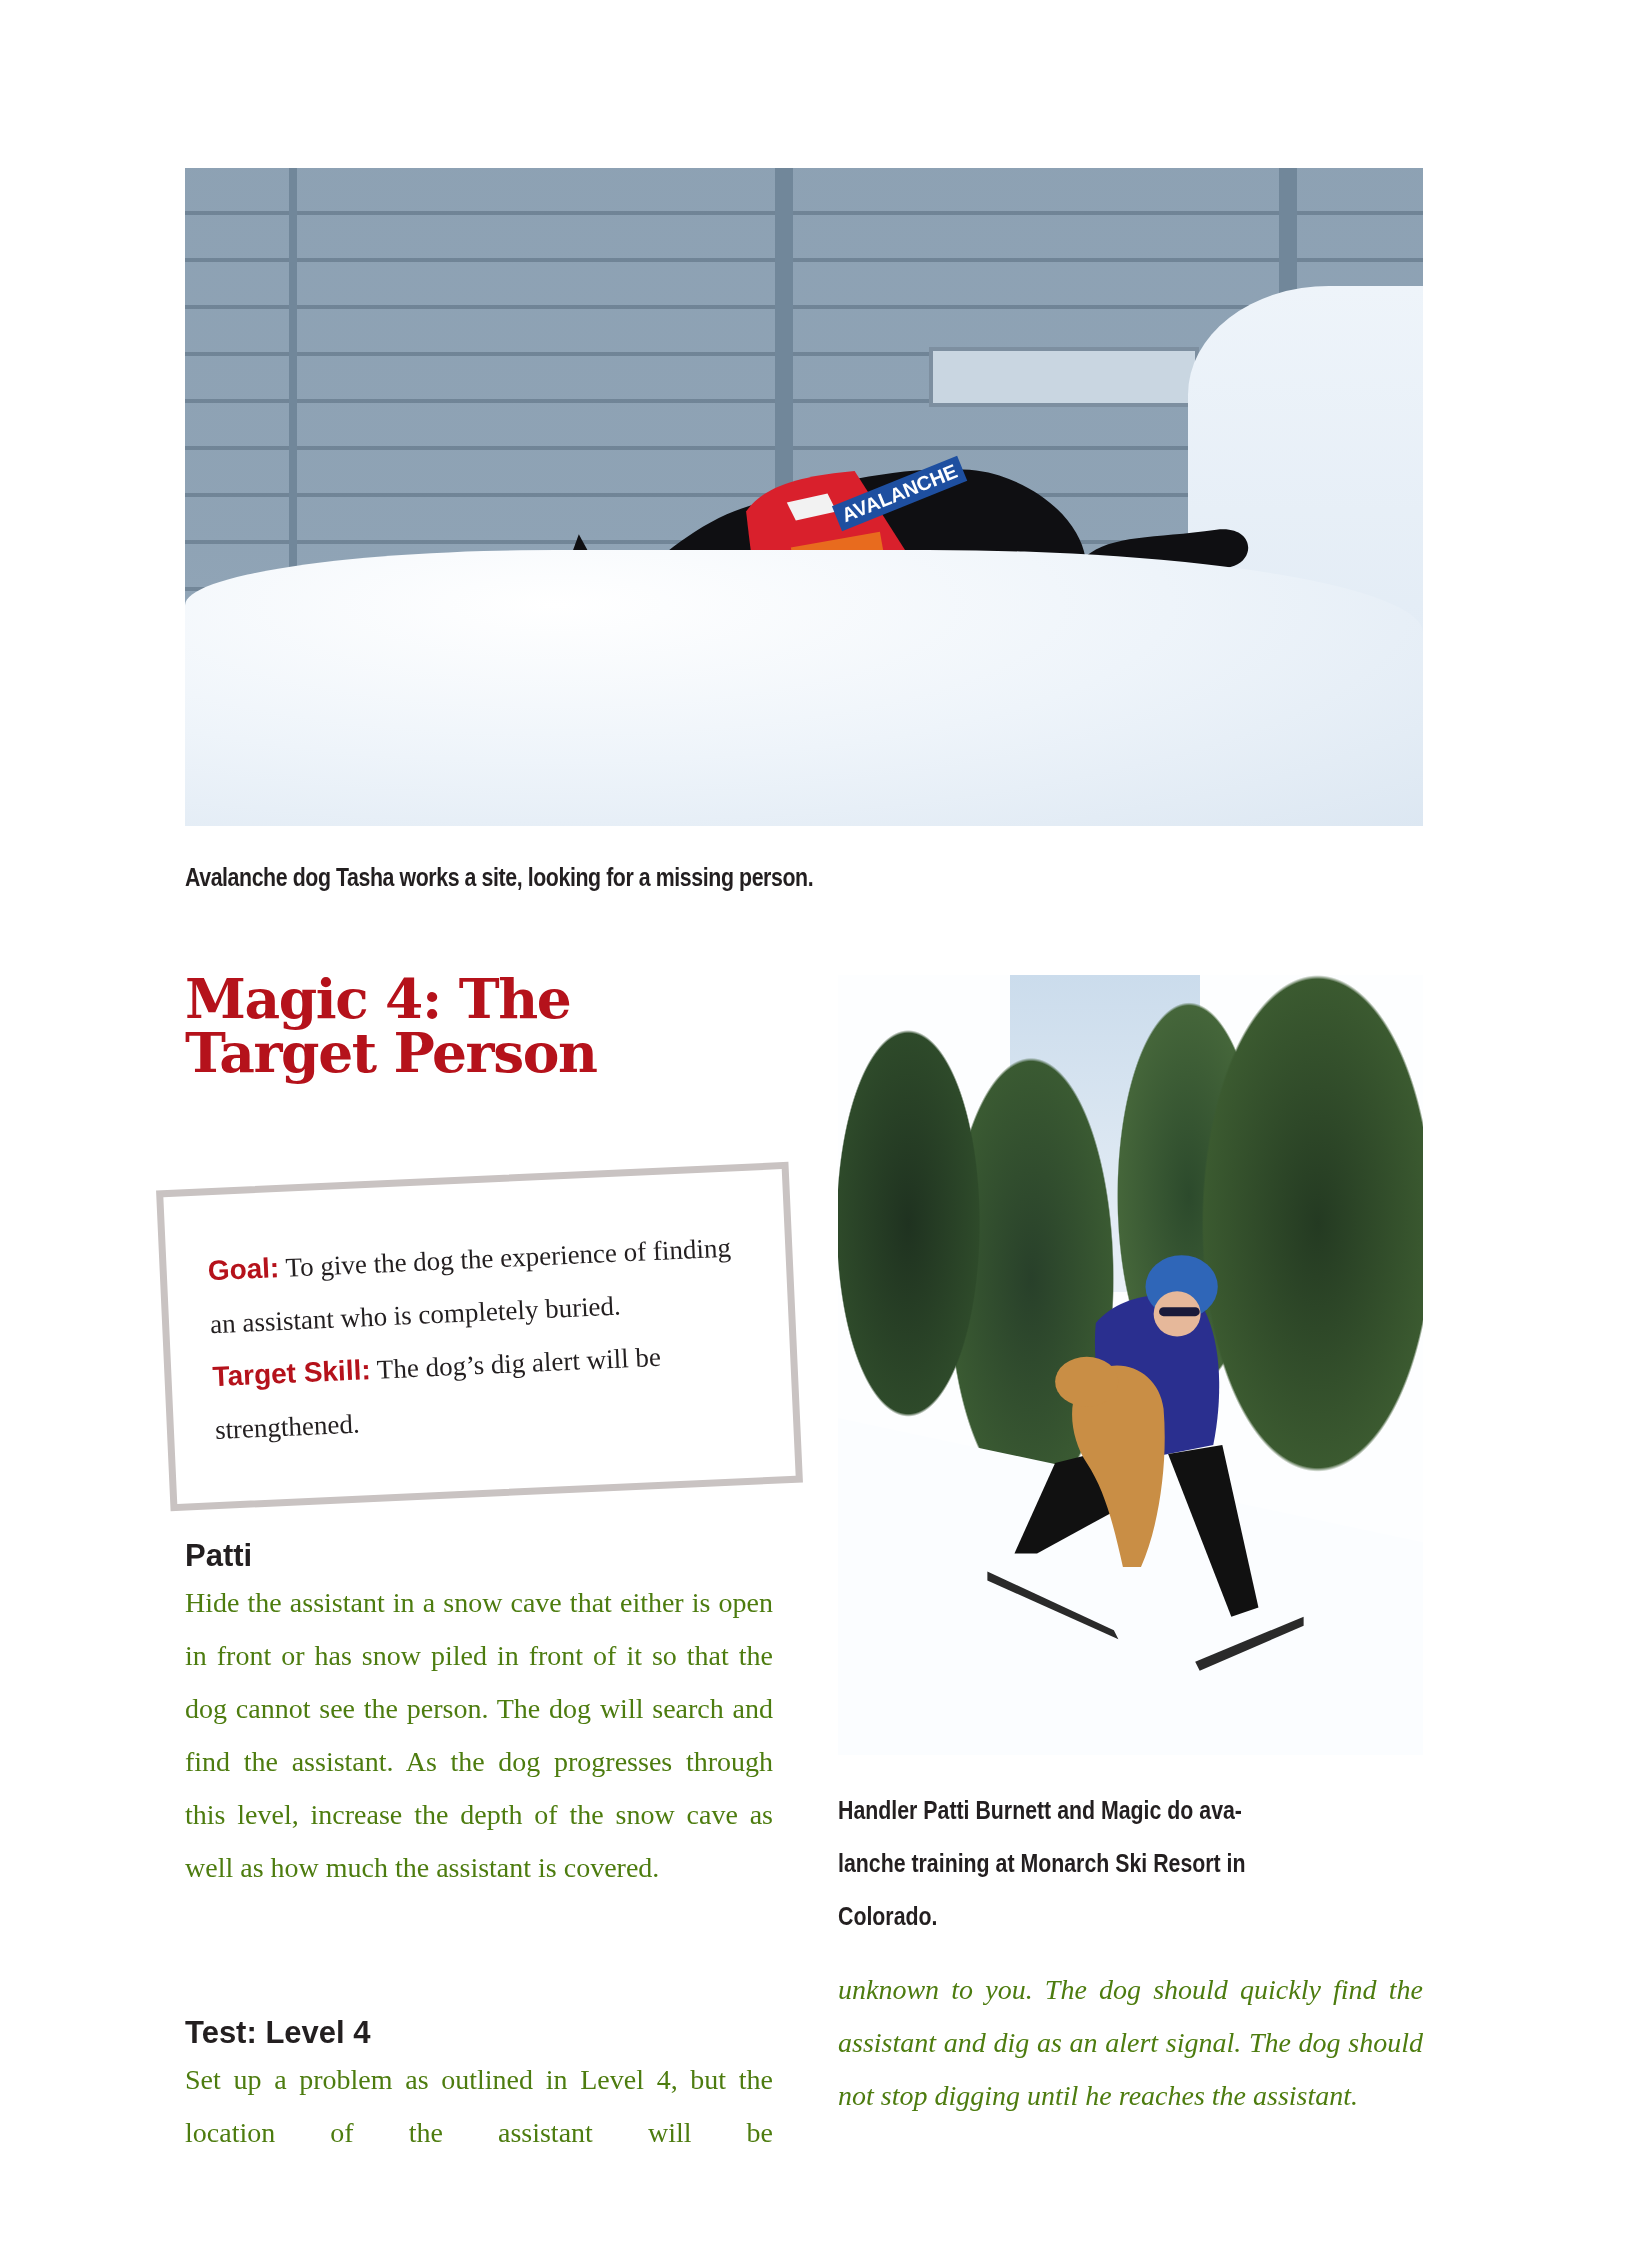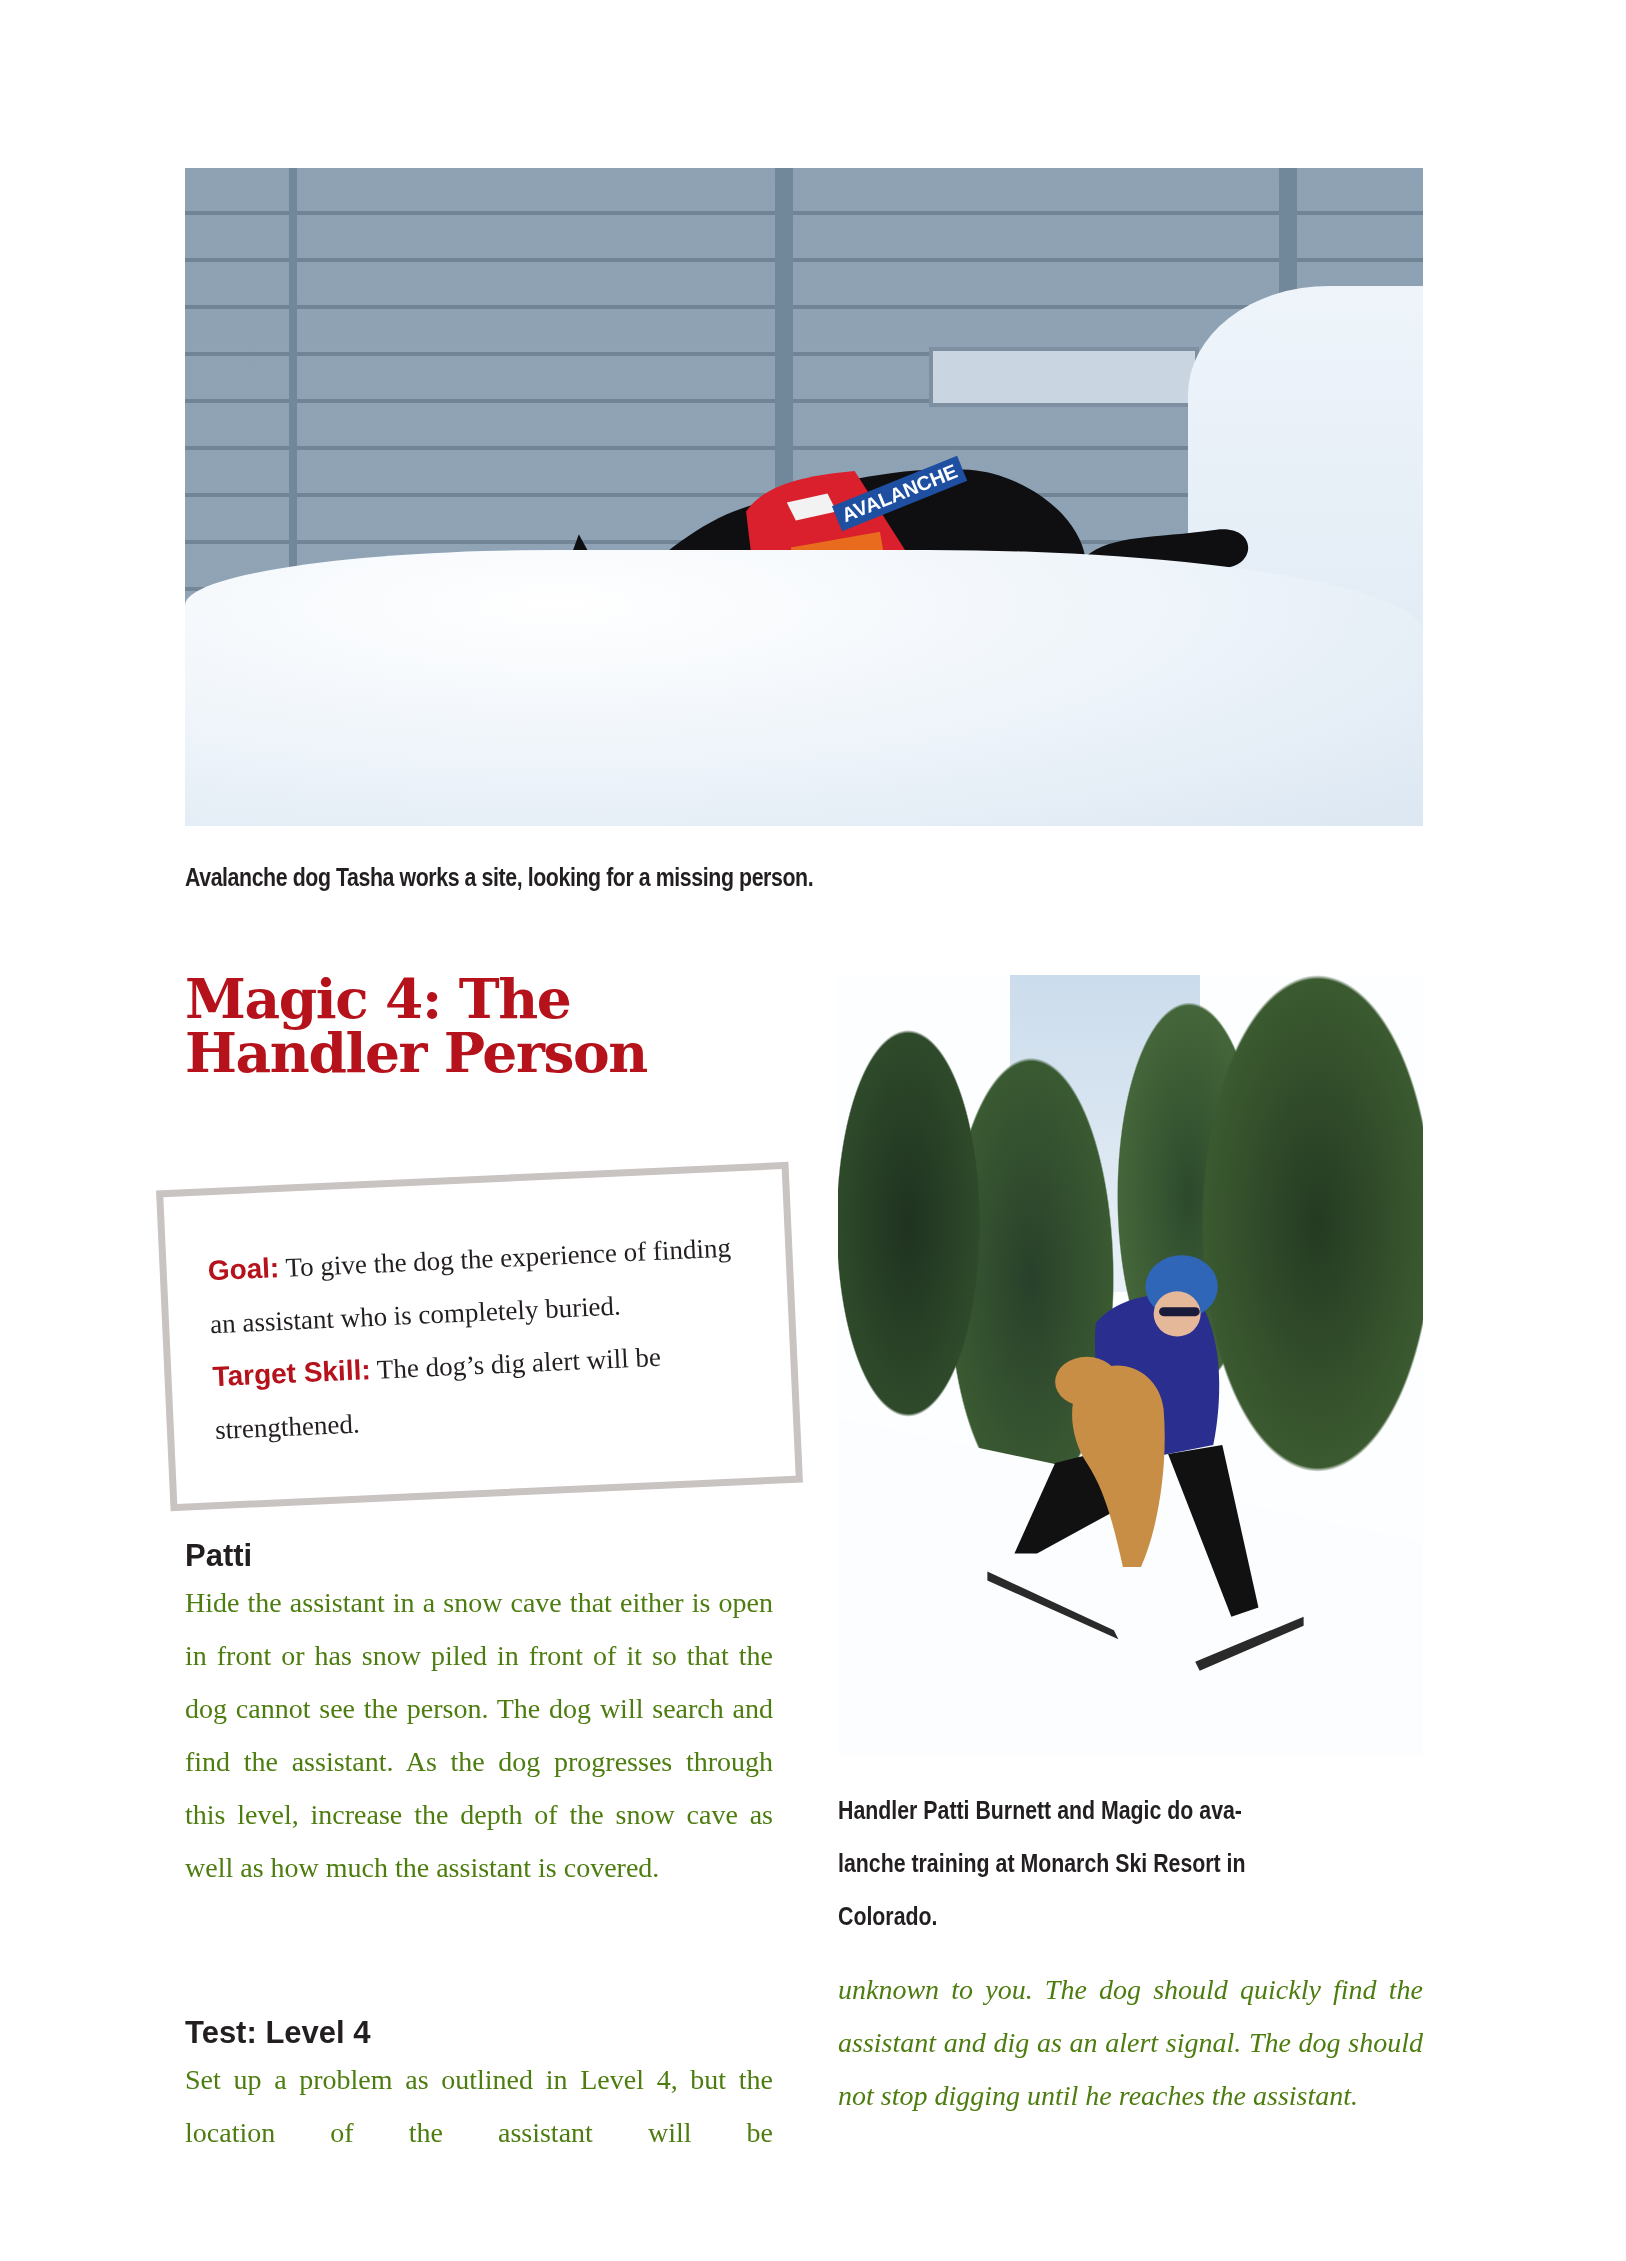--- a/index.html
+++ b/index.html
@@ -85,21 +85,21 @@
     <path d="M610 180 L 700 160 L 720 200 L 630 220 Z" fill="#f2f2f2"></path>
   </svg>
   <span class="vest-label">AVALANCHE</span>
   <div class="snowbank"></div>
 </div>
 
 <div id="caption1" class="abs">Avalanche dog Tasha works a site, looking for a missing person.</div>
 
 <h1 id="heading" class="abs" style="margin:0">
   <span>Magic 4: The</span>
-  <span>Handler Person</span>
+  <span>Target Person</span>
 </h1>
 
 <div id="goalbox" class="abs">
   <div class="inner">
     <span class="lbl">Goal:</span>
     <span>To give the dog the experience of finding an assistant who is completely buried.</span><br>
     <span class="lbl">Target Skill:</span>
     <span>The dog’s dig alert will be strengthened.</span>
   </div>
 </div>

